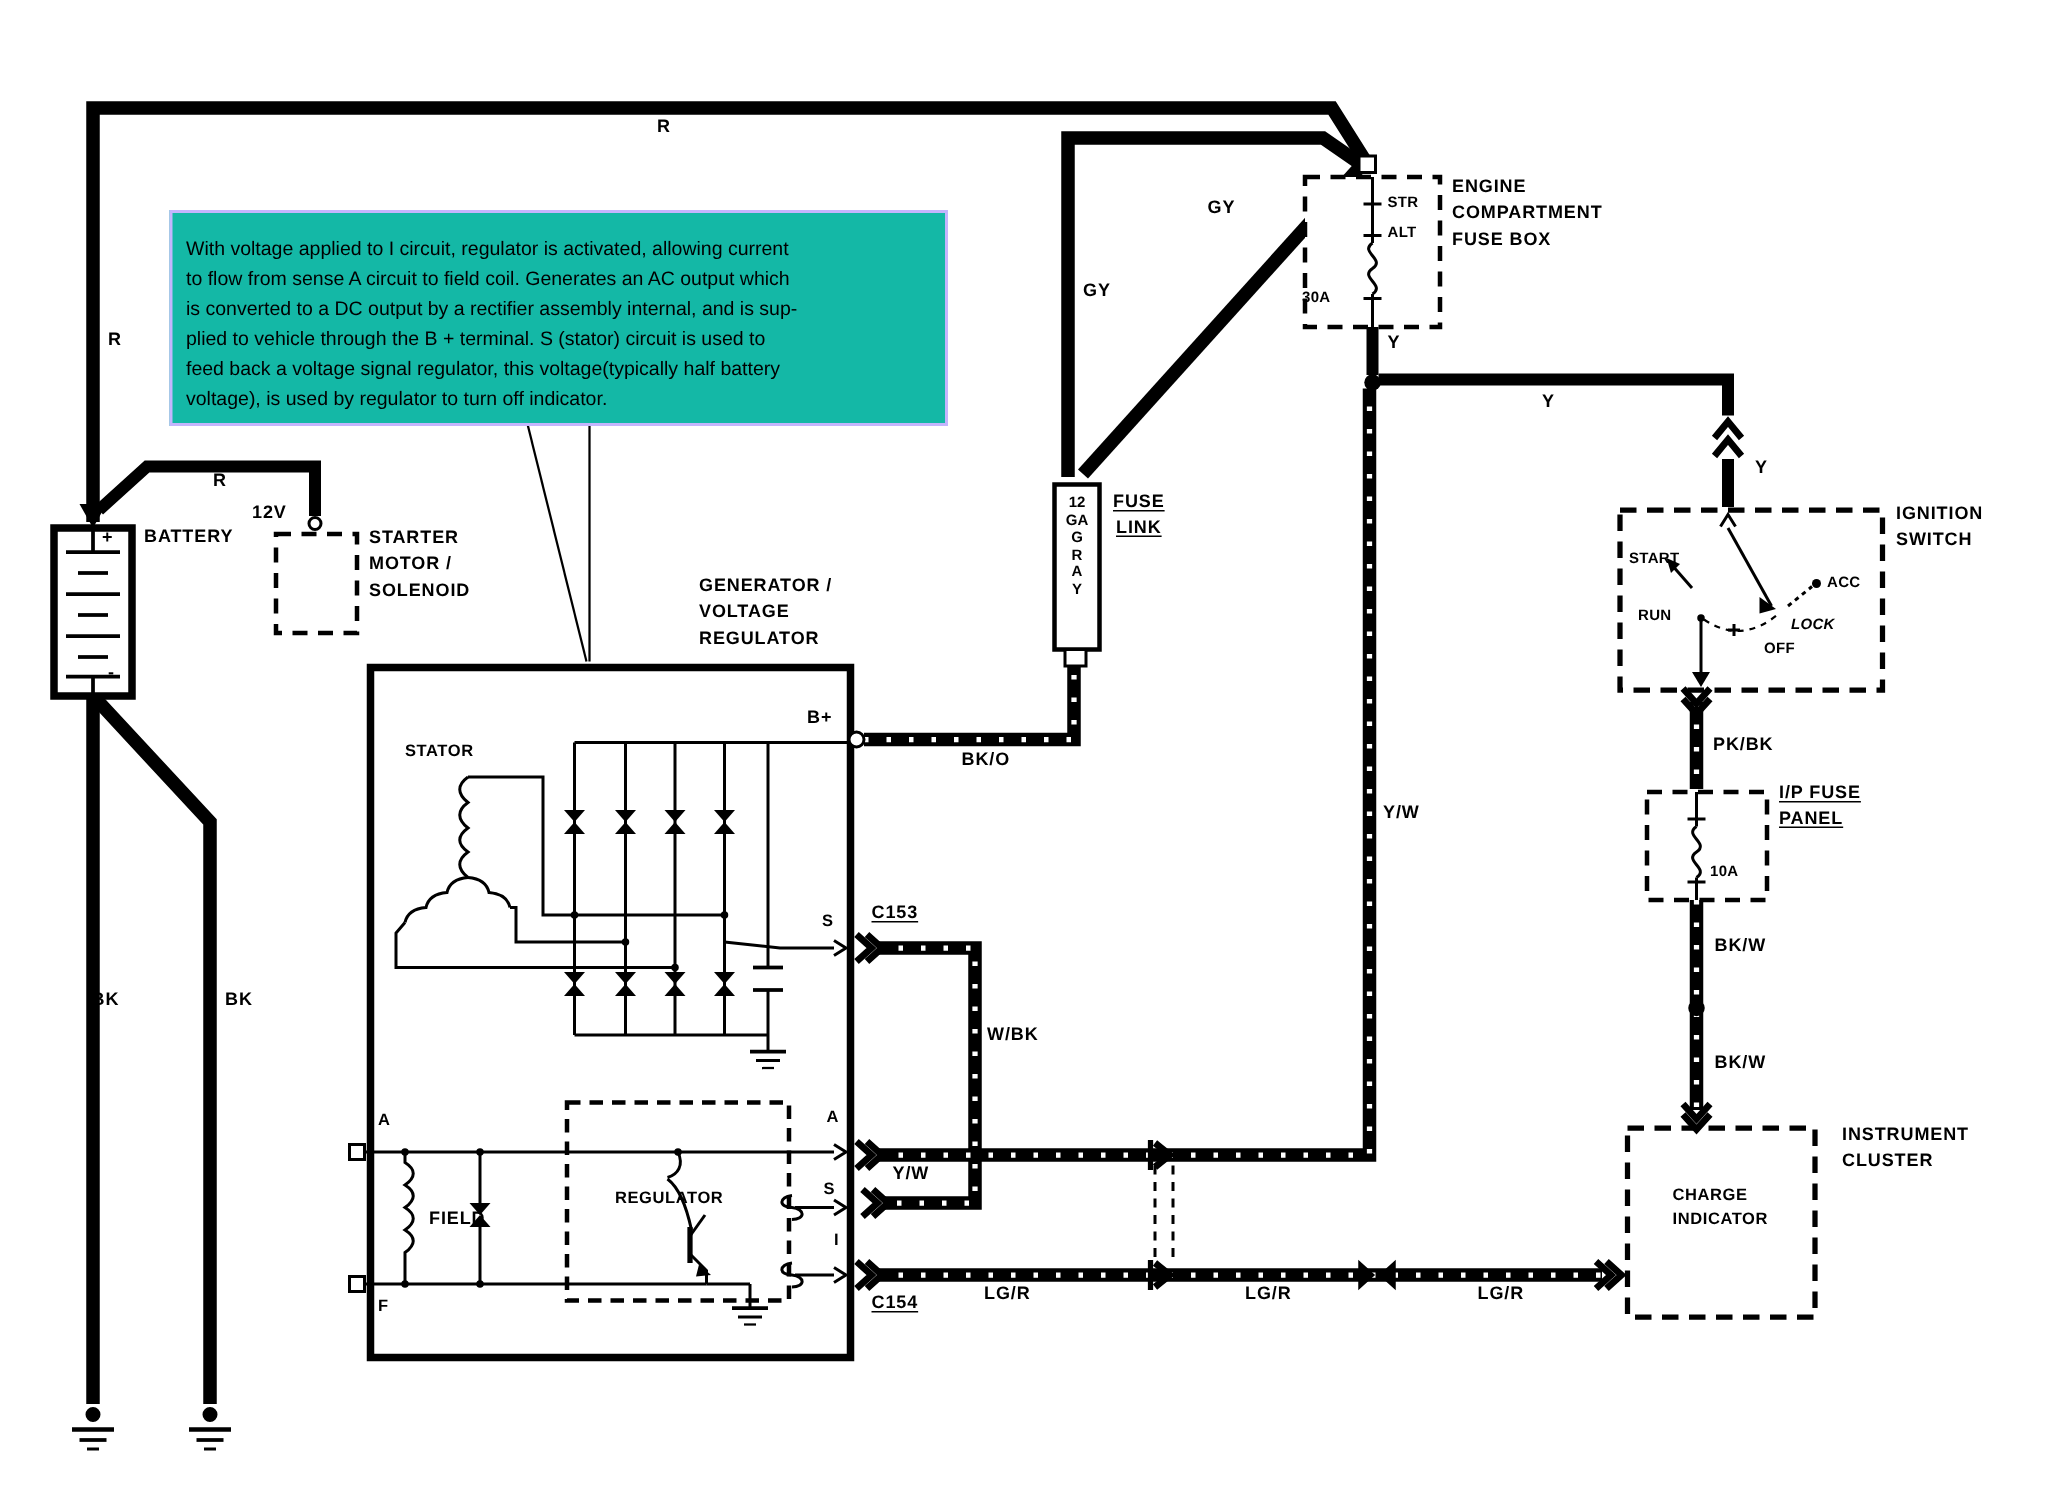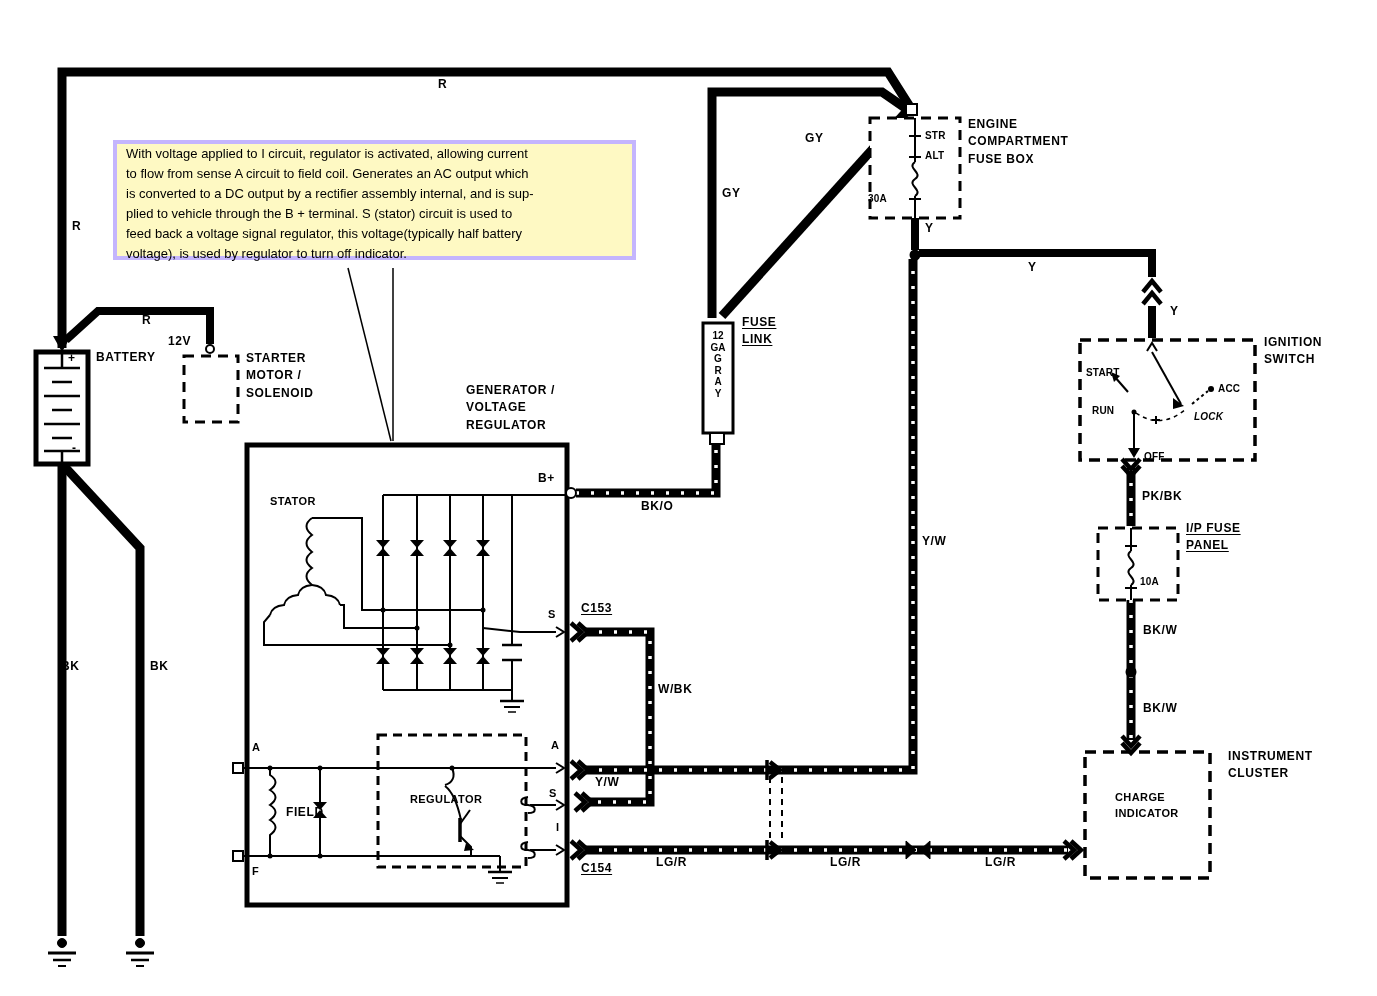--- a/index.html
+++ b/index.html
@@ -6,21 +6,21 @@
   #stage{position:relative;width:1377px;height:996px;background:#ffffff;overflow:hidden;
          font-family:"Liberation Sans",sans-serif;color:#000;}
   #wiring{position:absolute;left:0;top:0;z-index:1;}
   .lb{position:absolute;font:bold 12px "Liberation Sans",sans-serif;color:#000;
       white-space:pre-line;letter-spacing:.6px;line-height:1.45;z-index:2;}
   .sm{font-size:10px;letter-spacing:.2px;}
   .md{font-size:11px;letter-spacing:.4px;}
   .ul{text-decoration:underline;text-underline-offset:2px;}
   .vtxt{font-size:10px;line-height:1.15;letter-spacing:0;width:28px;text-align:center;}
   #note-box{position:absolute;left:113px;top:140px;width:497px;height:112px;
-            border:4px solid #c4b5fd;background:#fef9c3;padding:0 9px;z-index:2;
+            border:2px solid #c4b5fd;background:#14b8a6;padding:14px 9px;z-index:2;
             font:13px/20px "Liberation Sans",sans-serif;white-space:pre-line;}
 </style>
 </head>
 <body>
 
 <div id="stage">
 
 <svg id="wiring" width="1377" height="996" viewBox="0 0 1377 996">
 
   <g stroke="#000" stroke-width="9" fill="none">
@@ -263,21 +263,21 @@
 <div class="lb" style="left:968px;top:116px;">ENGINE
 COMPARTMENT
 FUSE BOX</div>
 <div class="lb sm" style="left:925px;top:129px;">STR</div>
 <div class="lb sm" style="left:925px;top:149px;">ALT</div>
 <div class="lb sm" style="left:868px;top:192px;">30A</div>
 <div class="lb" style="left:925px;top:220px;">Y</div>
 <div class="lb" style="left:1028px;top:259px;">Y</div>
 <div class="lb" style="left:1170px;top:303px;">Y</div>
 
-<div class="lb ul" style="left:742px;top:314px;">FUSE
+<div class="lb ul" style="left:742px;top:326px;text-align:center;">FUSE
 LINK</div>
 <div class="lb vtxt" style="left:704px;top:330px;">12
 GA
 G
 R
 A
 Y</div>
 
 <div class="lb" style="left:466px;top:382px;">GENERATOR /
 VOLTAGE
@@ -299,21 +299,21 @@
 <div class="lb md" style="left:410px;top:792px;">REGULATOR</div>
 <div class="lb ul" style="left:581px;top:860px;">C154</div>
 <div class="lb" style="left:656px;top:854px;">LG/R</div>
 <div class="lb" style="left:830px;top:854px;">LG/R</div>
 <div class="lb" style="left:985px;top:854px;">LG/R</div>
 
 <div class="lb" style="left:1264px;top:334px;">IGNITION
 SWITCH</div>
 <div class="lb sm" style="left:1086px;top:366px;">START</div>
 <div class="lb sm" style="left:1092px;top:404px;">RUN</div>
-<div class="lb sm" style="left:1144px;top:426px;margin-top:24px;">OFF</div>
+<div class="lb sm" style="left:1176px;top:426px;">OFF</div>
 <div class="lb sm" style="left:1194px;top:410px;font-style:italic;">LOCK</div>
 <div class="lb sm" style="left:1218px;top:382px;">ACC</div>
 
 <div class="lb" style="left:1142px;top:488px;">PK/BK</div>
 <div class="lb ul" style="left:1186px;top:520px;">I/P FUSE
 PANEL</div>
 <div class="lb sm" style="left:1140px;top:575px;">10A</div>
 <div class="lb" style="left:1143px;top:622px;">BK/W</div>
 <div class="lb" style="left:1143px;top:700px;">BK/W</div>
 

